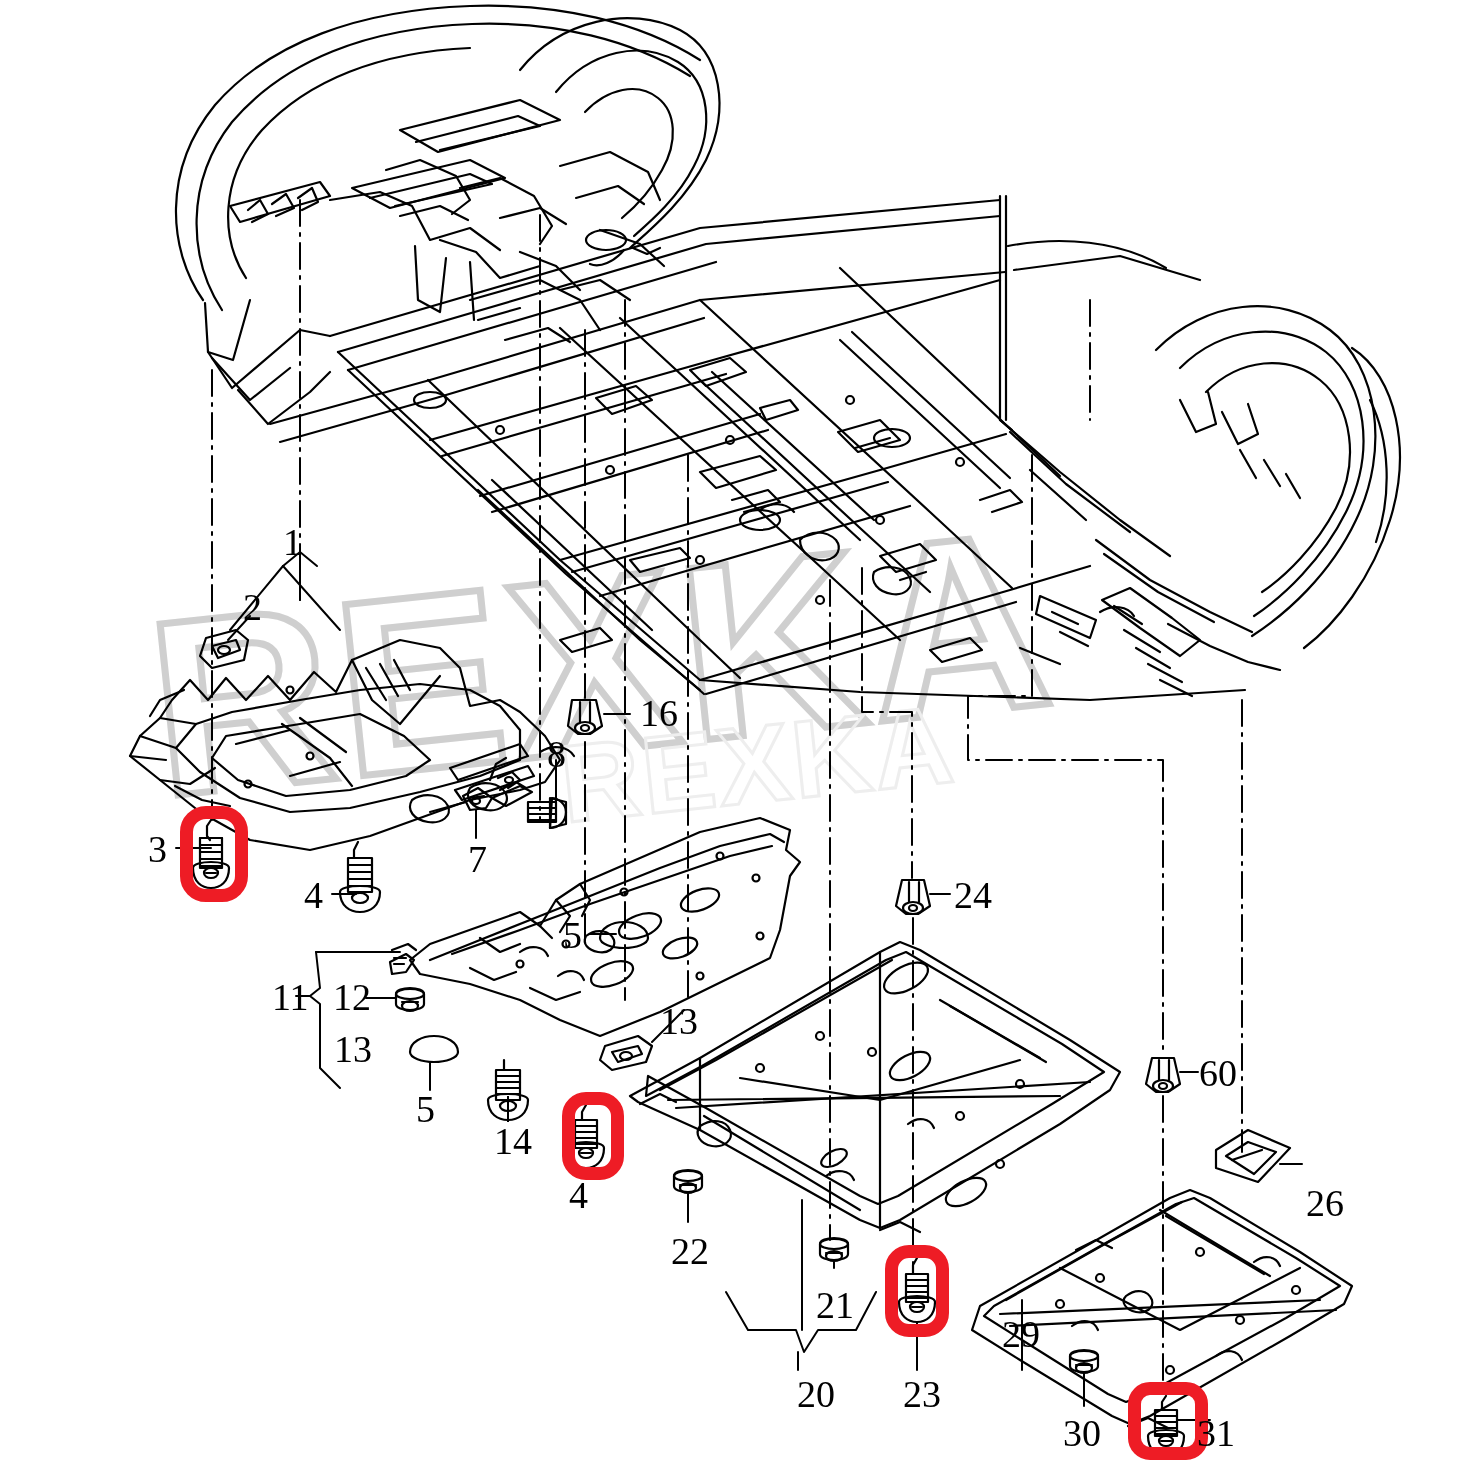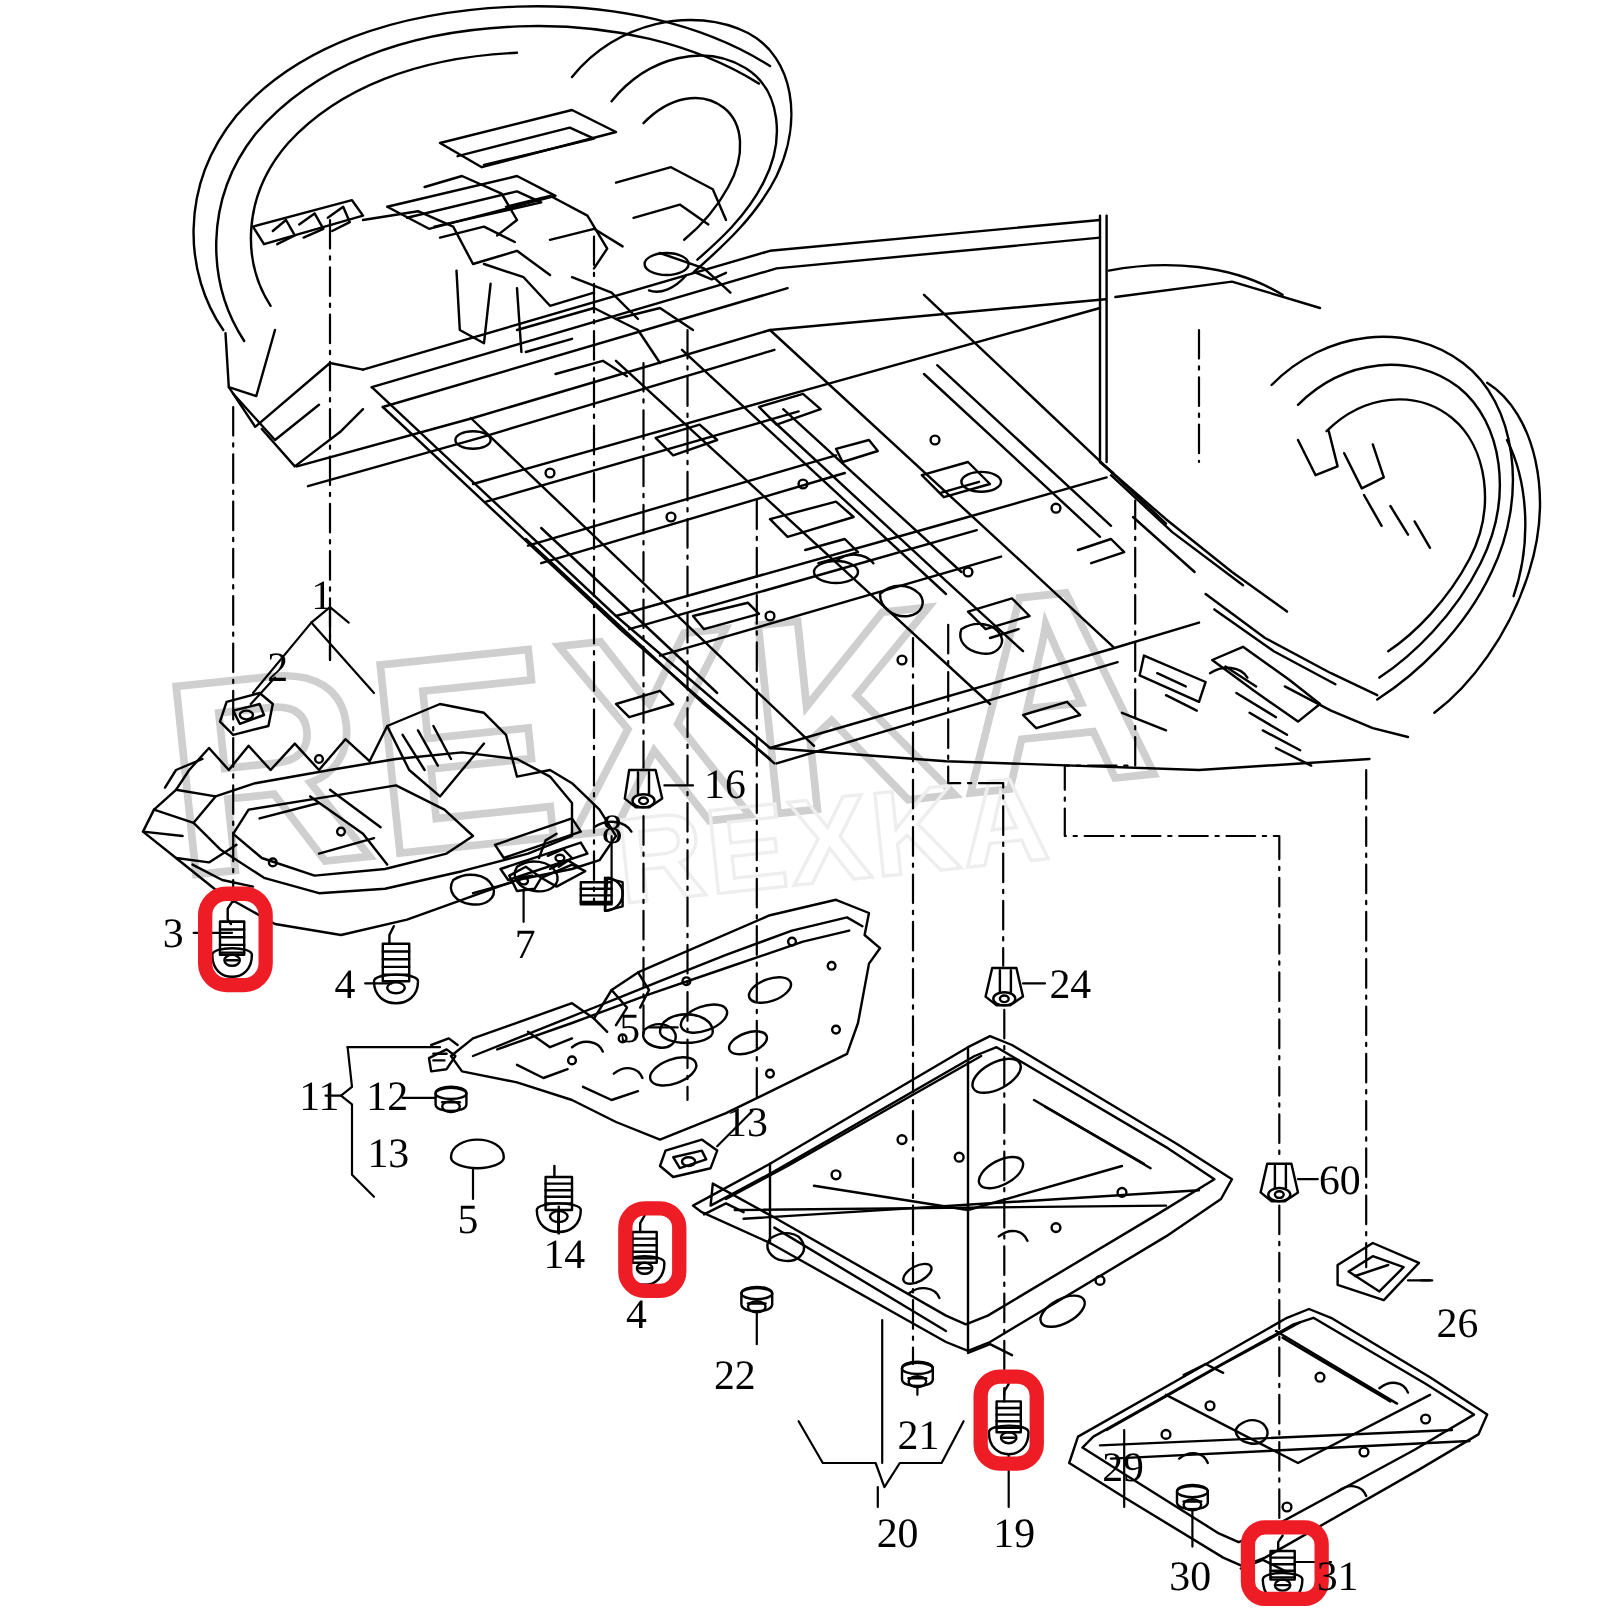--- a/index.html
+++ b/index.html
@@ -545,22 +545,22 @@
   <div class="lbl" style="left:547px;  top:735px;">8</div>
   <div class="lbl" style="left:272px;  top:978px;">11</div>
   <div class="lbl" style="left:333px;  top:978px;">12</div>
   <div class="lbl" style="left:334px; top:1030px;">13</div>
   <div class="lbl" style="left:660px; top:1002px;">13</div>
   <div class="lbl" style="left:494px;  top:1122px;">14</div>
   <div class="lbl" style="left:569px;  top:1176px;">4</div>
   <div class="lbl" style="left:640px;  top:694px;">16</div>
   <div class="lbl" style="left:781px;  top:1375px;margin-left:16px;">20</div>
   <div class="lbl" style="left:816px;  top:1286px;">21</div>
-  <div class="lbl" style="left:649px;  top:1232px;">22</div>
-  <div class="lbl" style="left:903px;  top:1375px;">19</div>
+  <div class="lbl" style="left:671px;  top:1232px;">22</div>
+  <div class="lbl" style="left:903px;  top:1375px;">23</div>
   <div class="lbl" style="left:954px;  top:876px;">24</div>
   <div class="lbl" style="left:1306px; top:1148px;margin-top:36px;">26</div>
   <div class="lbl" style="left:1002px; top:1315px;">29</div>
   <div class="lbl" style="left:1063px; top:1414px;">30</div>
   <div class="lbl" style="left:1197px; top:1414px;text-align:center;">31</div>
   <div class="lbl" style="left:1199px; top:1054px;">60</div>
 
 </div>
 
 </body></html>

